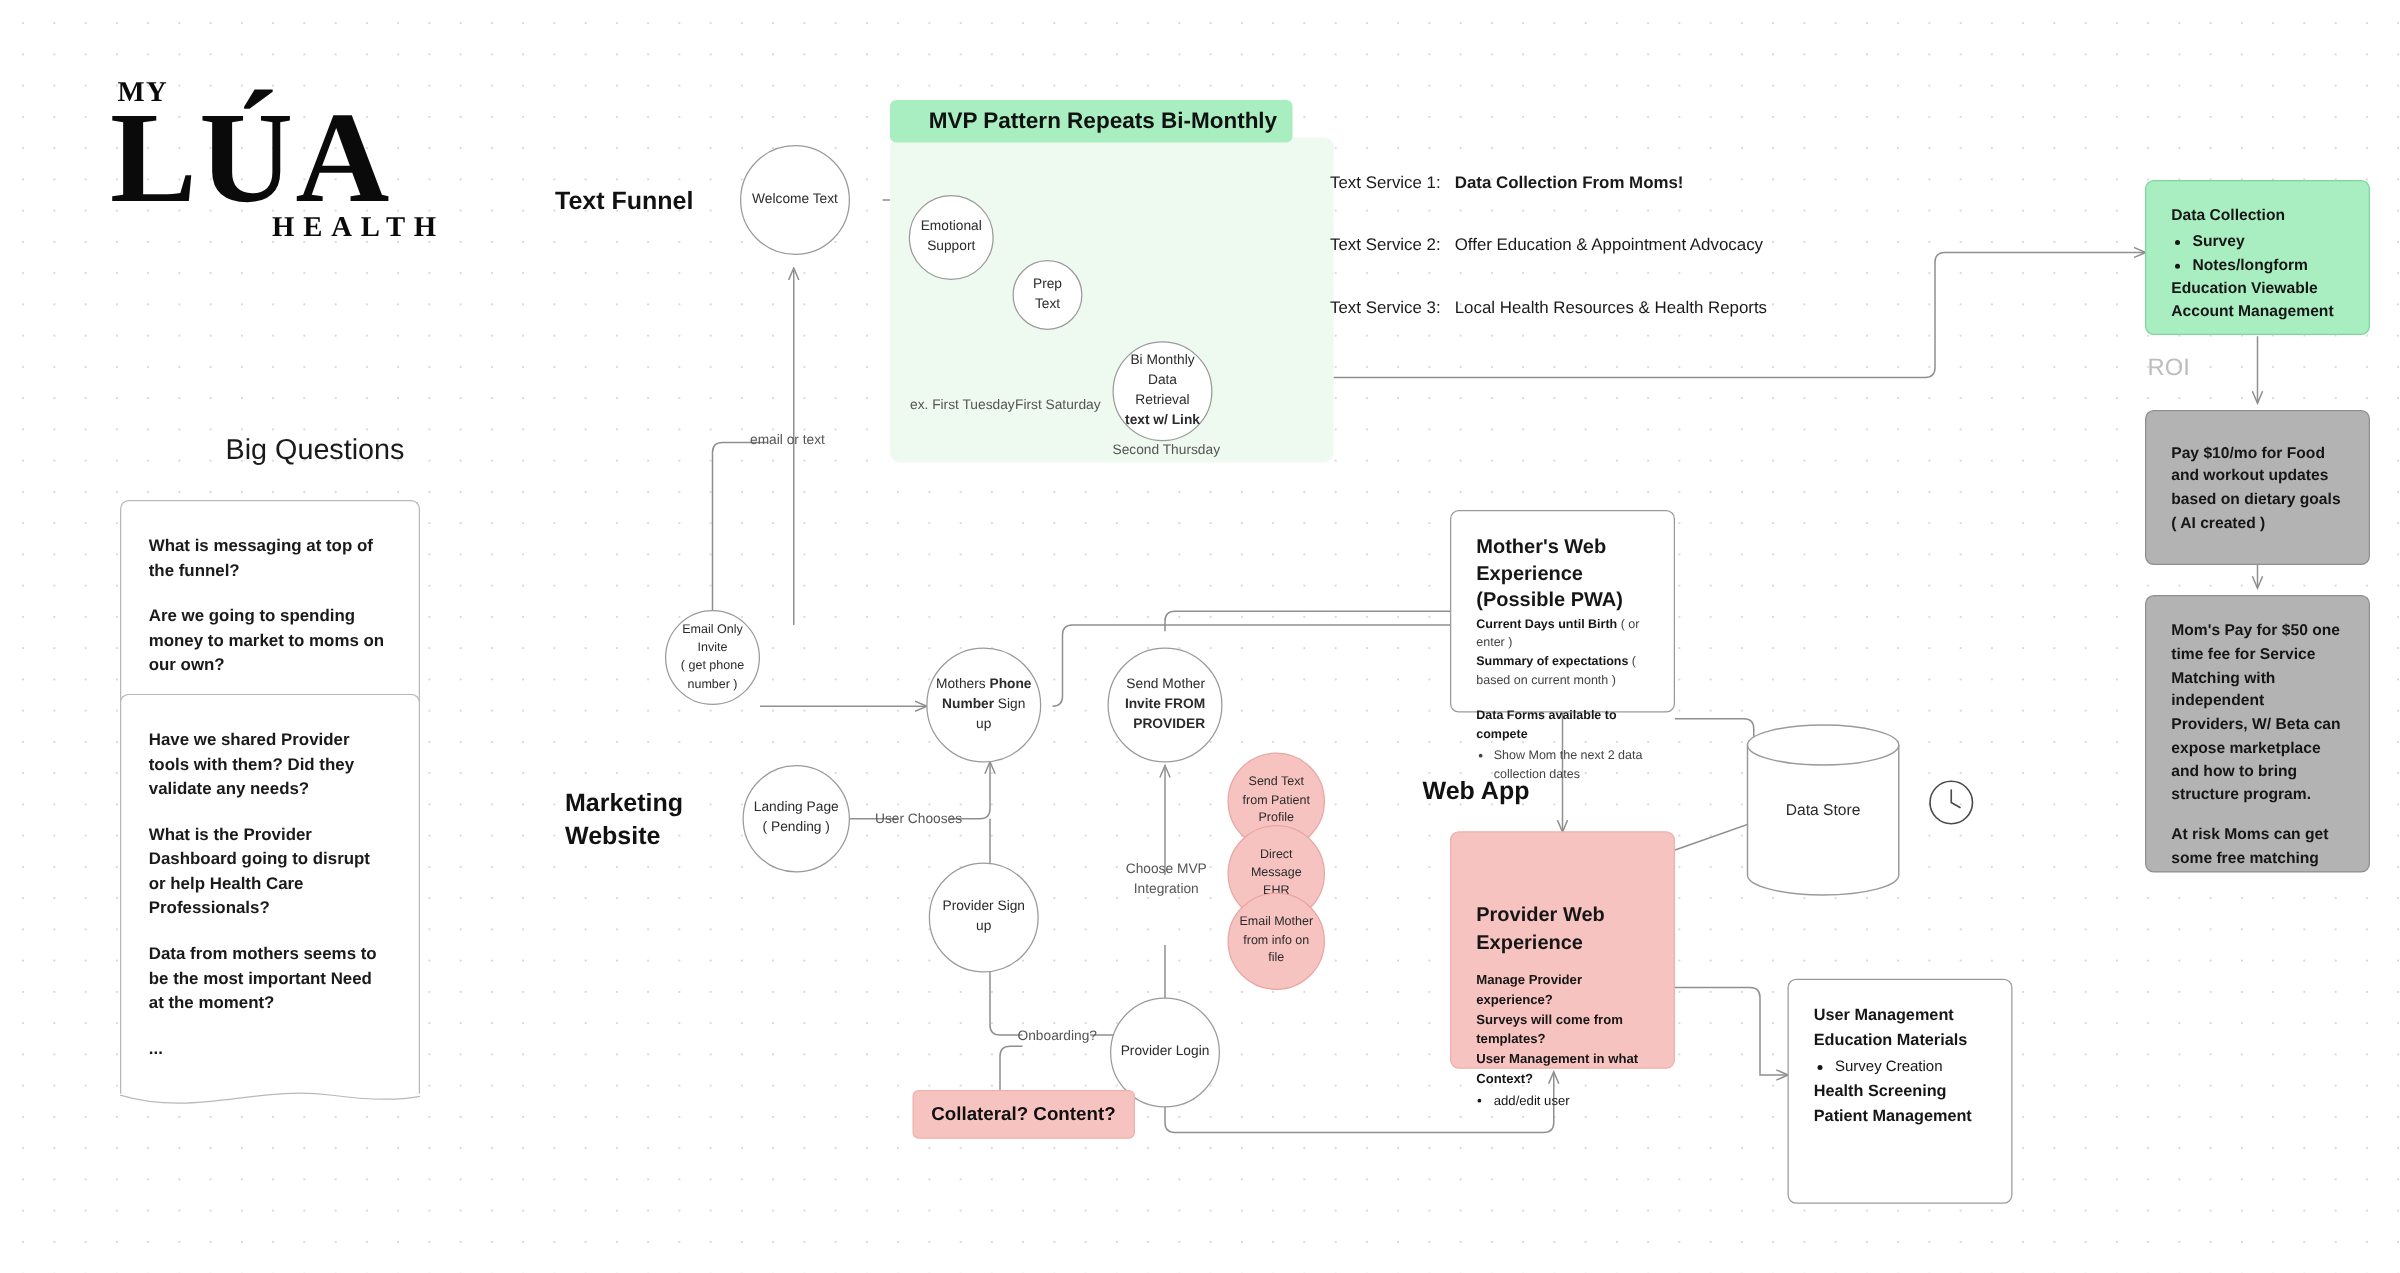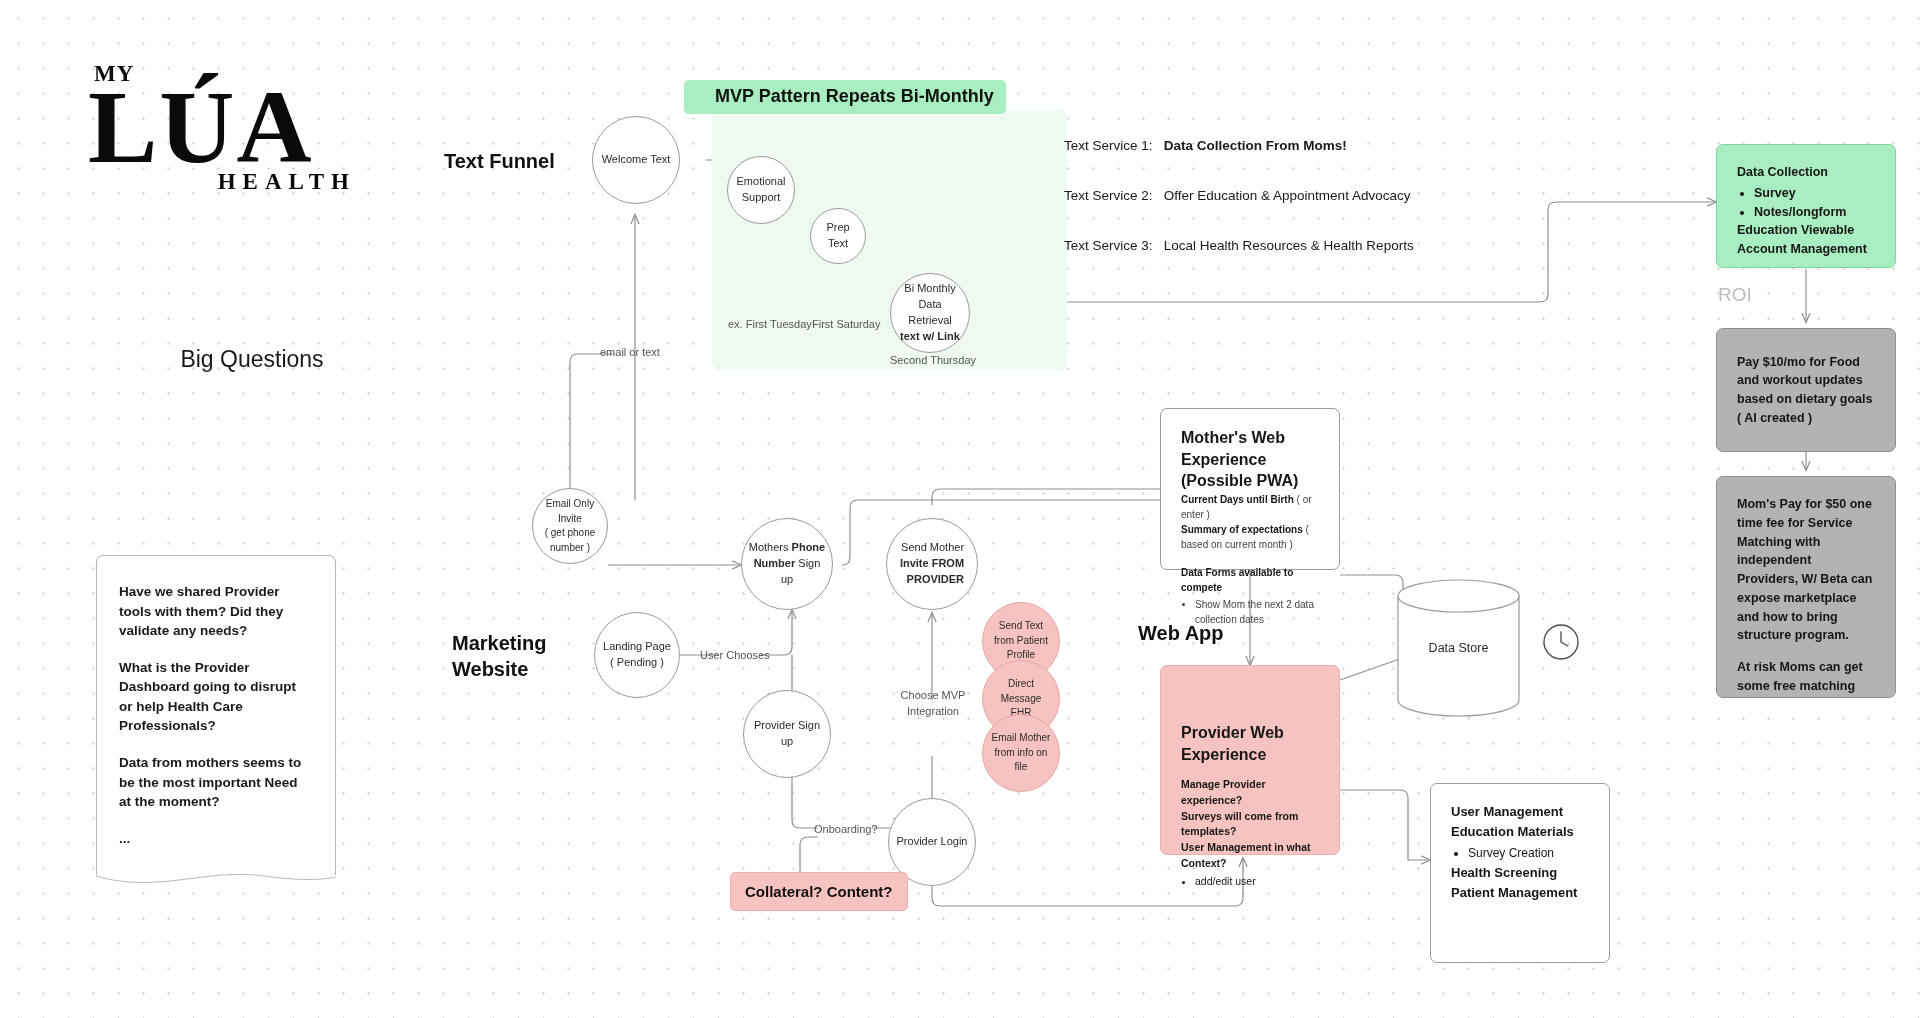--- a/index.html
+++ b/index.html
@@ -186,35 +186,42 @@
   </svg>
 
   <div class="logo">
     <div class="logo-my">MY</div>
     <div class="logo-lua">LÚA</div>
     <div class="logo-health">HEALTH</div>
   </div>
 
   <div class="heading big-q" style="left:152px; top:345px; width:200px; text-align:center;">Big Questions</div>
 
+  <div class="note" style="left:96px; top:400px; width:240px;">
+    <p>What is messaging at top of the funnel?</p>
+    <p>Are we going to spending money to market to moms on our own?</p>
+    <svg class="wave" viewBox="0 0 240 20" preserveAspectRatio="none">
+      <path d="M0,4 C60,22 110,-4 168,4 C205,9 225,8 240,5" fill="#fff" stroke="#b8b8b8" stroke-width="1"></path>
+    </svg>
+  </div>
 
   <div class="note" style="left:96px; top:555px; width:240px;">
     <p>Have we shared Provider tools with them? Did they validate any needs?</p>
     <p>What is the Provider Dashboard going to disrupt or help Health Care Professionals?</p>
     <p>Data from mothers seems to be the most important Need at the moment?</p>
     <p>...</p>
     <svg class="wave" viewBox="0 0 240 20" preserveAspectRatio="none">
       <path d="M0,4 C60,22 110,-4 168,4 C205,9 225,8 240,5" fill="#fff" stroke="#b8b8b8" stroke-width="1"></path>
     </svg>
   </div>
 
   <div class="heading" style="left:444px; top:148px;">Text Funnel</div>
 
   <div class="mvp-zone" style="left:712px; top:110px; width:355px; height:260px;"></div>
-  <div class="mvp-badge" style="left:684px; top:80px;padding-left:31px;">MVP Pattern Repeats Bi-Monthly</div>
+  <div class="mvp-badge" style="left:712px; top:80px;padding-left:31px;">MVP Pattern Repeats Bi-Monthly</div>
 
   <div class="circle" style="left:592px; top:116px; width:88px; height:88px;">
     <span>Welcome Text</span>
   </div>
 
   <div class="circle" style="left:727px; top:156px; width:68px; height:68px;">
     <span>
       <span>Emotional</span><br>
       <span>Support</span>
     </span>

